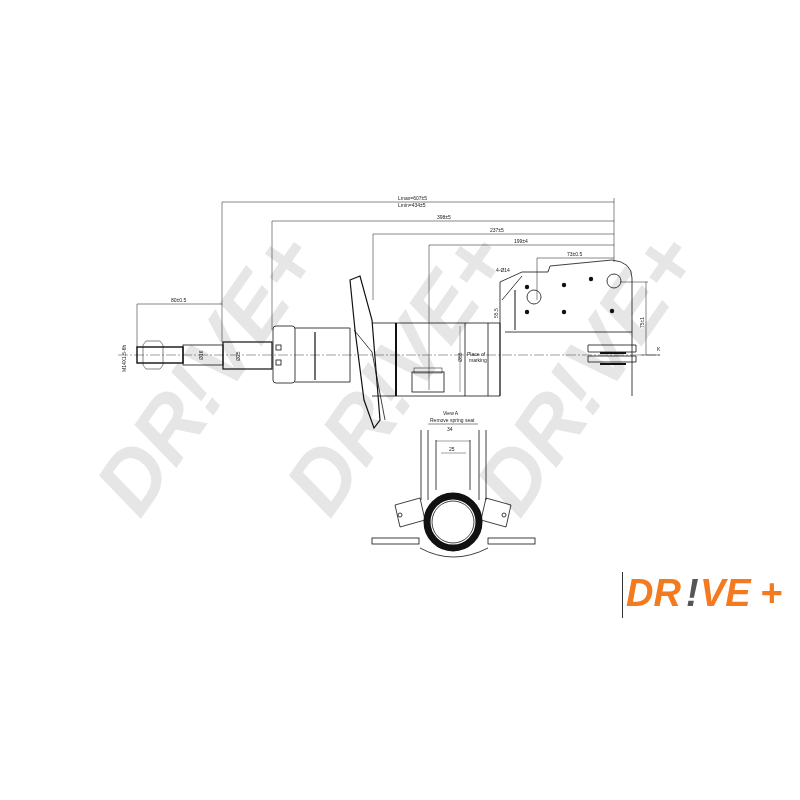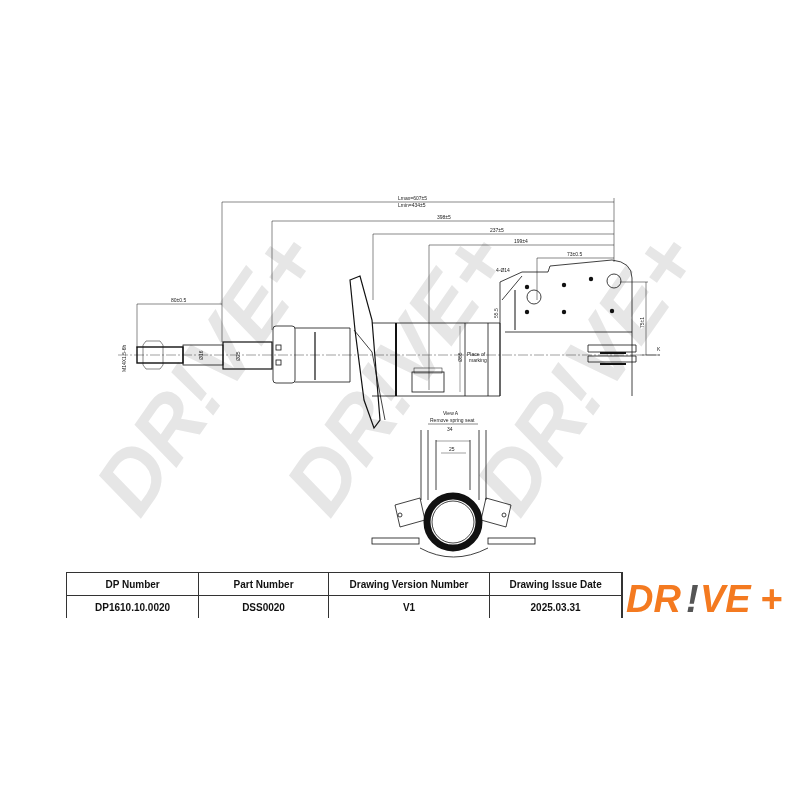--- a/index.html
+++ b/index.html
@@ -4,21 +4,21 @@
 <style>
   html,body{margin:0;padding:0;background:#ffffff;}
   body{width:800px;height:800px;position:relative;overflow:hidden;font-family:"Liberation Sans",sans-serif;}
   #drawing{position:absolute;left:0;top:0;width:800px;height:800px;}
   .dimtxt{font-family:"Liberation Sans",sans-serif;font-size:5px;fill:#222;}
   .wm{font-family:"Liberation Sans",sans-serif;font-weight:bold;font-style:italic;font-size:86px;fill:#e6e6e6;}
   #titleblock{position:absolute;left:66px;top:572px;width:734px;height:46px;}
   table.tb{position:absolute;left:0;top:0;border-collapse:collapse;width:556px;height:46px;}
   table.tb td{border:1px solid #333;text-align:center;font-size:10px;font-weight:bold;color:#111;padding:0;height:22px;}
   table.tb tr.vals td{border-bottom:none;}
-  .logo{position:absolute;left:556px;top:0;width:178px;height:46px;border-left:1px solid #333;display:flex;align-items:flex-end;justify-content:center;}
+  .logo{position:absolute;left:556px;top:0;width:178px;height:46px;border-left:1px solid #333;display:flex;align-items:flex-start;justify-content:center;}
   .logo svg{width:176px;height:40px;}
 </style>
 </head>
 <body>
 
 <svg id="drawing" viewBox="0 0 800 800" xmlns="http://www.w3.org/2000/svg">
 
   <g>
     <text class="wm" transform="translate(140,520) rotate(-55)">DR!VE+</text>
     <text class="wm" transform="translate(330,520) rotate(-55)">DR!VE+</text>
@@ -139,36 +139,20 @@
     <text class="dimtxt" x="467" y="356">Place of</text>
     <text class="dimtxt" x="469" y="362">marking</text>
     <text class="dimtxt" x="443" y="415">View A</text>
     <text class="dimtxt" x="430" y="422">Remove spring seat</text>
     <text class="dimtxt" x="447" y="431">34</text>
     <text class="dimtxt" x="449" y="451">25</text>
   </g>
 </svg>
 
 <div id="titleblock">
-  <table class="tb">
-    <tbody>
-        <tr>
-      <td style="width:132px">DP Number</td>
-      <td style="width:130px">Part Number</td>
-      <td style="width:162px">Drawing Version Number</td>
-      <td style="width:132px">Drawing Issue Date</td>
-    </tr>
-    <tr class="vals">
-      <td>DP1610.10.0020</td>
-      <td>DSS0020</td>
-      <td>V1</td>
-      <td>2025.03.31</td>
-    </tr>
-  </tbody>
-    </table>
   <div class="logo">
     <svg viewBox="0 0 176 40" xmlns="http://www.w3.org/2000/svg">
       <text x="2" y="34" font-family="Liberation Sans, sans-serif" font-weight="bold" font-style="italic" font-size="38" fill="#f47a20">DR</text>
       <text x="62" y="34" font-family="Liberation Sans, sans-serif" font-weight="bold" font-style="italic" font-size="38" fill="#555555">!</text>
       <text x="76" y="34" font-family="Liberation Sans, sans-serif" font-weight="bold" font-style="italic" font-size="38" fill="#f47a20">VE</text>
       <text x="136" y="34" font-family="Liberation Sans, sans-serif" font-weight="bold" font-style="italic" font-size="38" fill="#f47a20">+</text>
     </svg>
   </div>
 </div>
 

